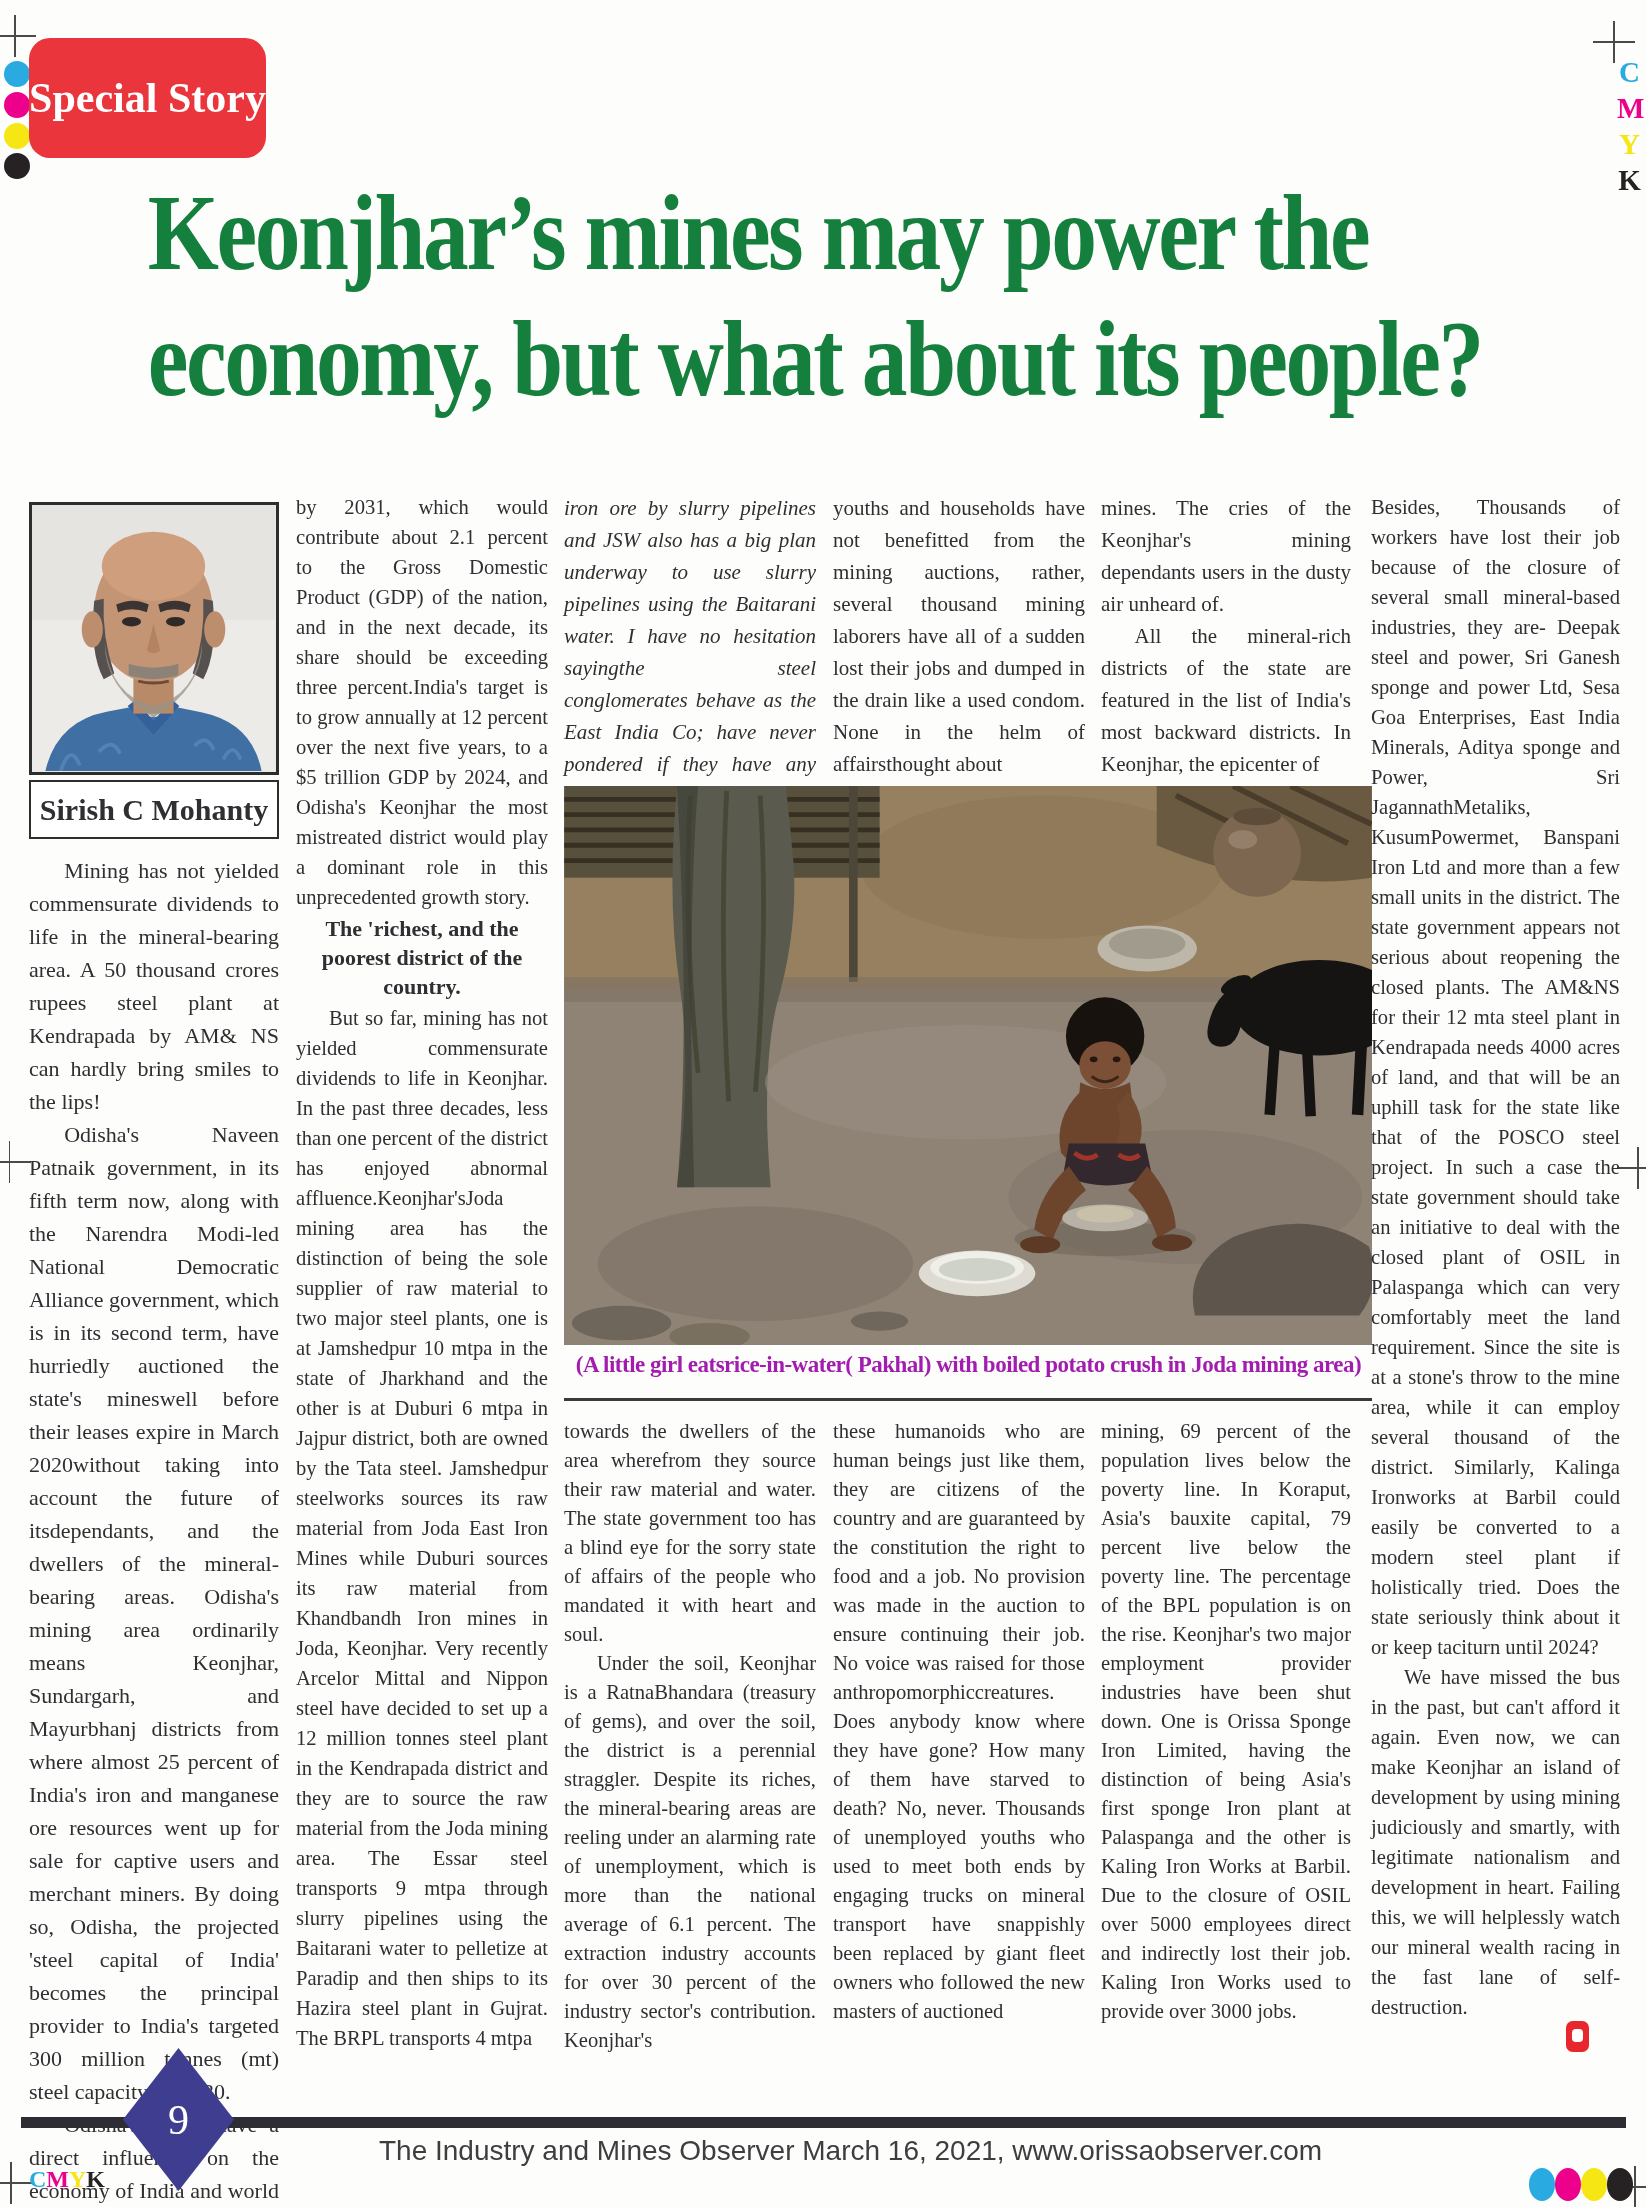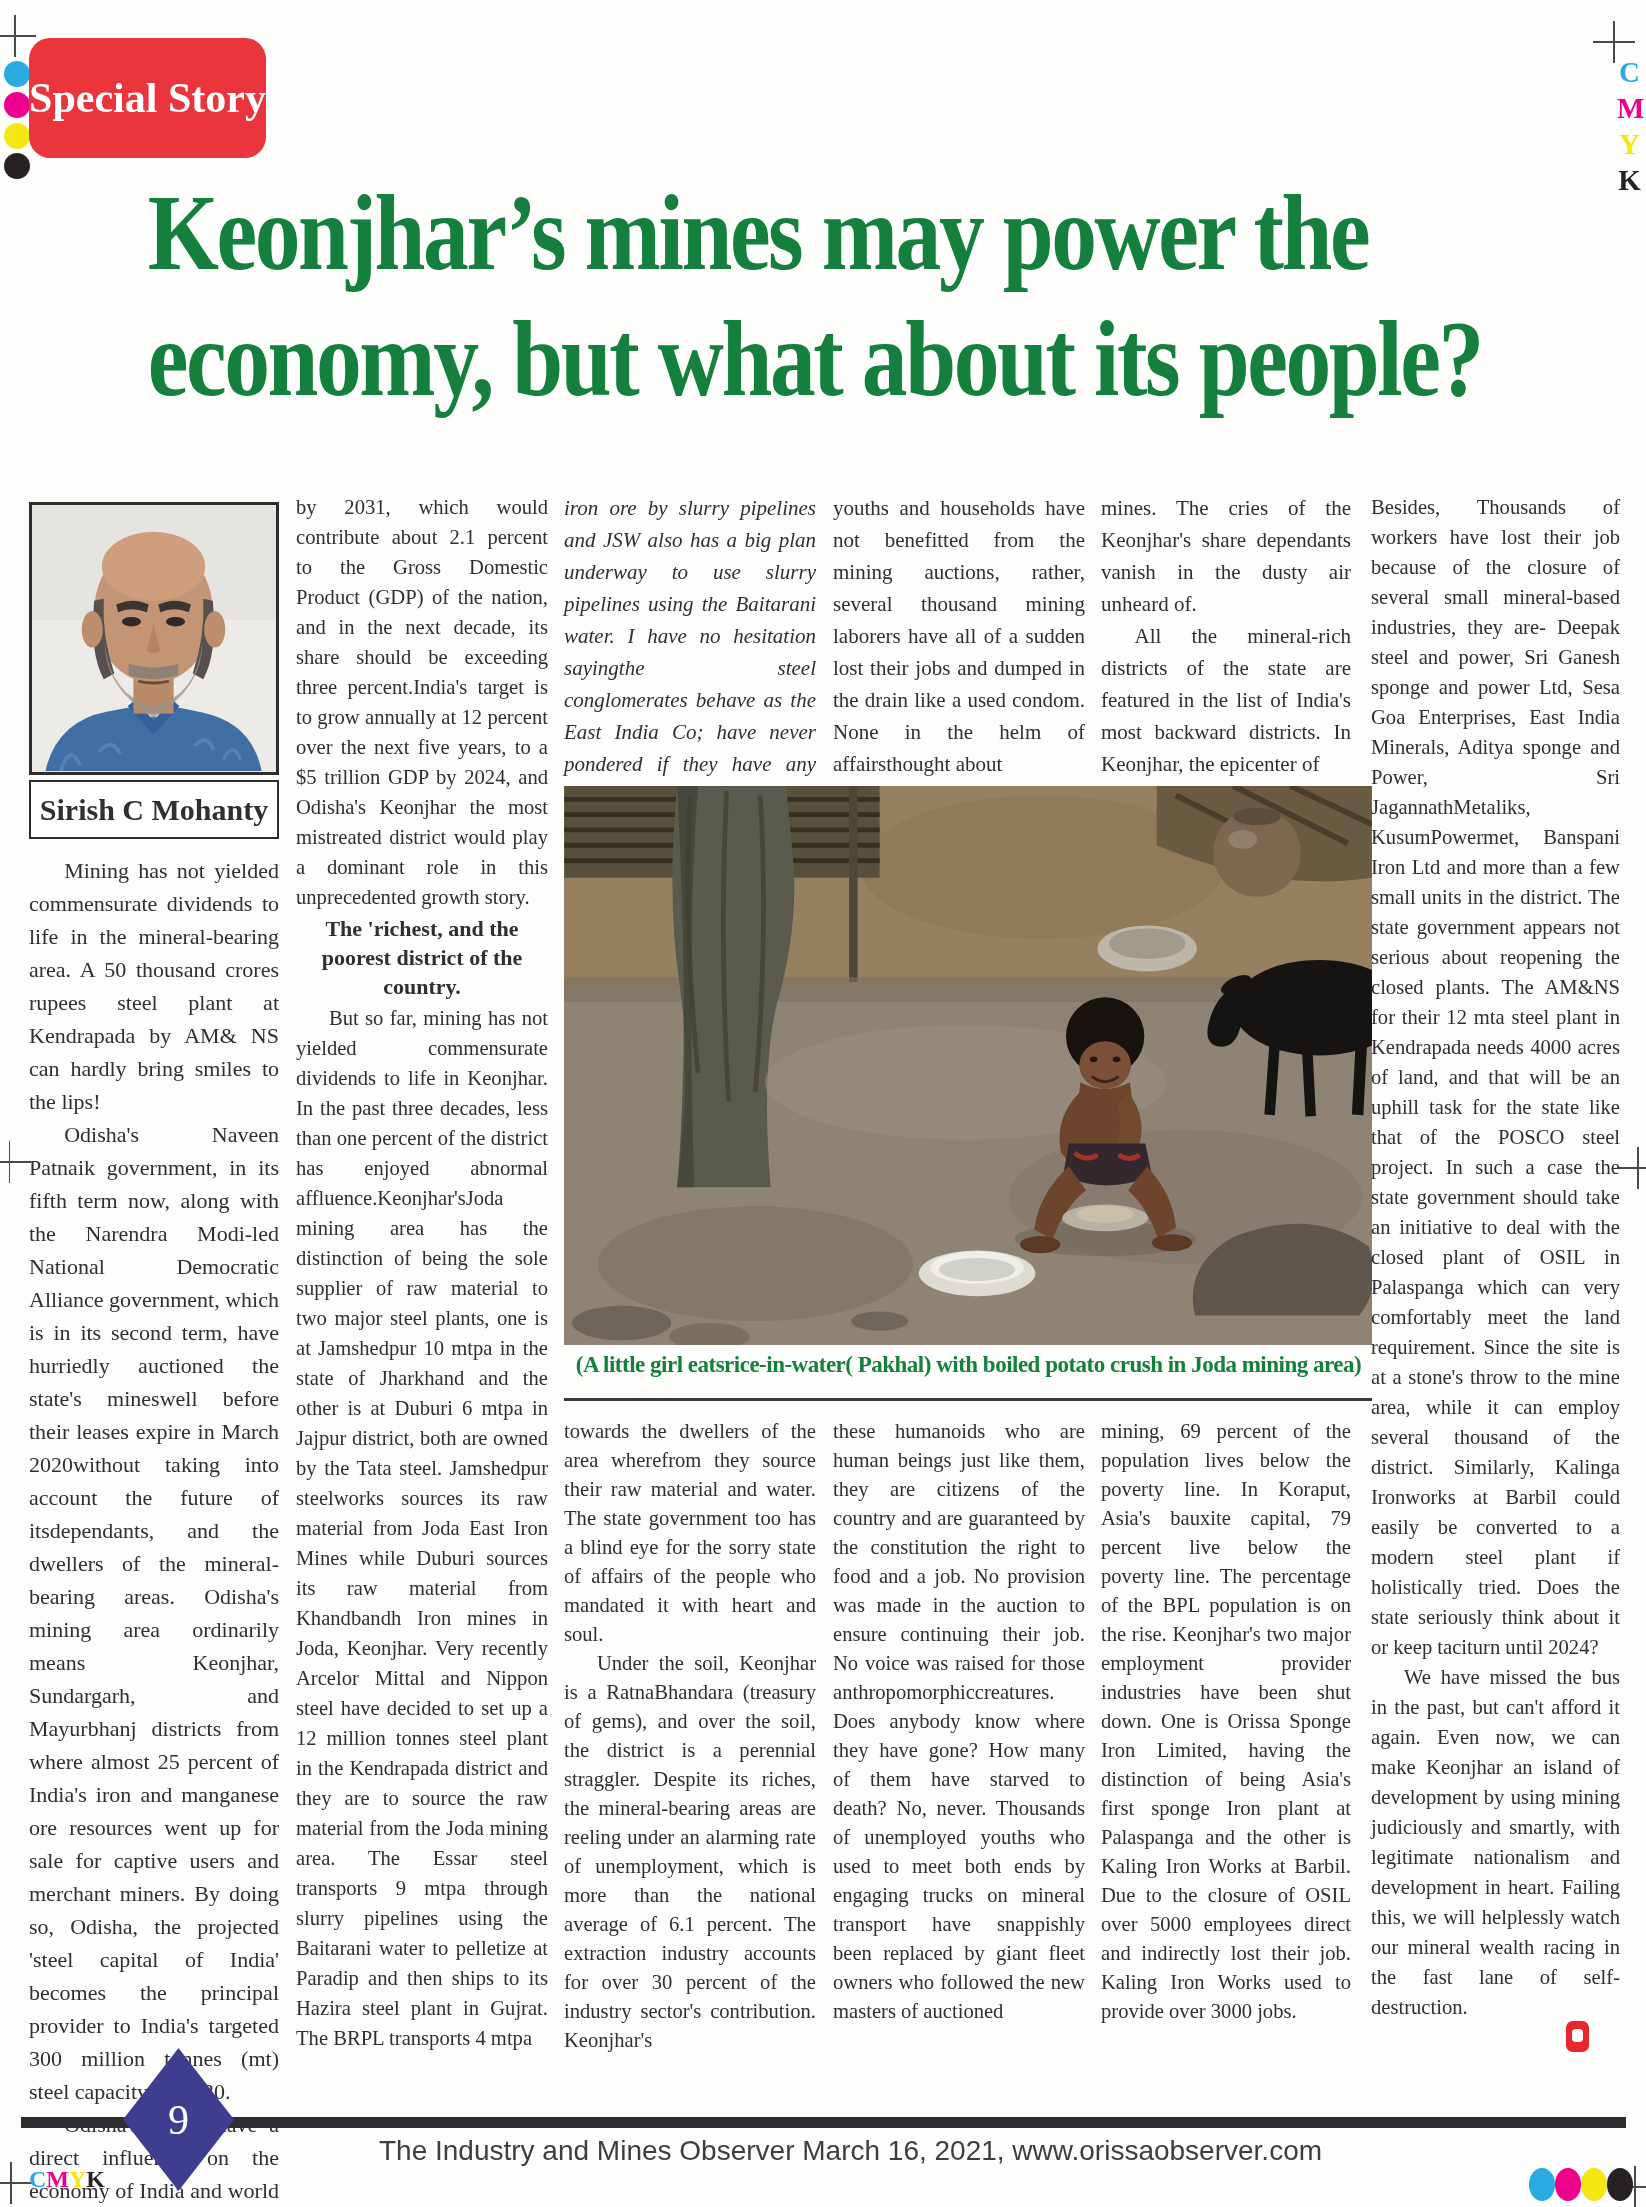--- a/index.html
+++ b/index.html
@@ -35,21 +35,21 @@
            margin:1.9px 0 1.9px 0 !important;}
   
   .portrait-frame{position:absolute;left:29px;top:502px;width:250px;height:273px;
                   border:3.8px solid #2d2d2d;box-sizing:border-box;background:#e9e8e4;}
   .name-box{position:absolute;left:29px;top:780px;width:250px;height:59px;border:2.9px solid #2d2d2d;
             box-sizing:border-box;background:#fff;display:flex;align-items:center;justify-content:center;
             font-weight:bold;font-size:30px;}
   
   .story-photo{position:absolute;left:564px;top:786px;width:808px;height:559px;background:#8e8374;}
   .caption{position:absolute;left:553px;top:1352px;width:831px;text-align:center;font-weight:bold;
-           font-size:23px;letter-spacing:-0.5px;color:#15803d;}
+           font-size:23px;letter-spacing:-0.5px;color:#a21caf;}
   .caption-rule{position:absolute;left:564px;top:1398px;width:808px;height:2.9px;background:#3a3a3a;}
   
   .footer-bar{position:absolute;left:21px;top:2117px;width:1605px;height:10.5px;background:#2e2d33;}
   .page-diamond{position:absolute;left:123px;top:2048px;width:111px;height:143px;background:#3f3d8f;
                 clip-path:polygon(50% 0,100% 50%,50% 100%,0 50%);display:flex;align-items:center;
                 justify-content:center;color:#fff;font-size:42px;font-family:"Liberation Serif",serif;}
   .footer-text{position:absolute;left:0px;top:2135px;width:1701px;text-align:center;
                font-family:"Liberation Sans",sans-serif;font-size:28px;color:#3e3e40;}
   .endmark{position:absolute;left:1566px;top:2021px;width:23px;height:31px;background:#e8262d;
            border-radius:6.7px;}
@@ -148,21 +148,21 @@
     <p class="indent">But so far, mining has not yielded commensurate dividends to life in Keonjhar. In the past three decades, less than one percent of the district has enjoyed abnormal affluence.Keonjhar'sJoda mining area has the distinction of being the sole supplier of raw material to two major steel plants, one is at Jamshedpur 10 mtpa in the state of Jharkhand and the other is at Duburi 6 mtpa in Jajpur district, both are owned by the Tata steel. Jamshedpur steelworks sources its raw material from Joda East Iron Mines while Duburi sources its raw material from Khandbandh Iron mines in Joda, Keonjhar. Very recently Arcelor Mittal and Nippon steel have decided to set up a 12 million tonnes steel plant in the Kendrapada district and they are to source the raw material from the Joda mining area. The Essar steel transports 9 mtpa through slurry pipelines using the Baitarani water to pelletize at Paradip and then ships to its Hazira steel plant in Gujrat. The BRPL transports 4 mtpa</p>
   </div>
 
   <div class="col body-mid" style="left:564px;top:492px;width:252px;font-style:italic;">
     <p>iron ore by slurry pipelines and JSW also has a big plan underway to use slurry pipelines using the Baitarani water. I have no hesitation sayingthe steel conglomerates behave as the East India Co; have never pondered if they have any moral responsibility</p>
   </div>
   <div class="col body-mid" style="left:833px;top:492px;width:252px;">
     <p>youths and households have not benefitted from the mining auctions, rather, several thousand mining laborers have all of a sudden lost their jobs and dumped in the drain like a used condom. None in the helm of affairsthought about</p>
   </div>
   <div class="col body-mid" style="left:1101px;top:492px;width:250px;">
-    <p>mines. The cries of the Keonjhar's share dependants vanish in the dusty air unheard of.</p>
+    <p>mines. The cries of the Keonjhar's mining dependants users in the dusty air unheard of.</p>
     <p class="indent">All the mineral-rich districts of the state are featured in the list of India's most backward districts. In Keonjhar, the epicenter of</p>
   </div>
 
   <div class="story-photo">
     <svg width="808" height="559" viewBox="0 0 845 585">
       <rect width="845" height="585" fill="#8e8374"></rect>
       <rect width="845" height="212" fill="#97805f"></rect>
       <ellipse cx="500" cy="85" rx="190" ry="75" fill="#8d7758" opacity="0.7"></ellipse>
       <rect x="0" y="0" width="330" height="96" fill="#57503c"></rect>
       <path d="M0,14 H330 M0,30 H330 M0,46 H330 M0,62 H330 M0,78 H330" stroke="#372f22" stroke-width="5"></path>

